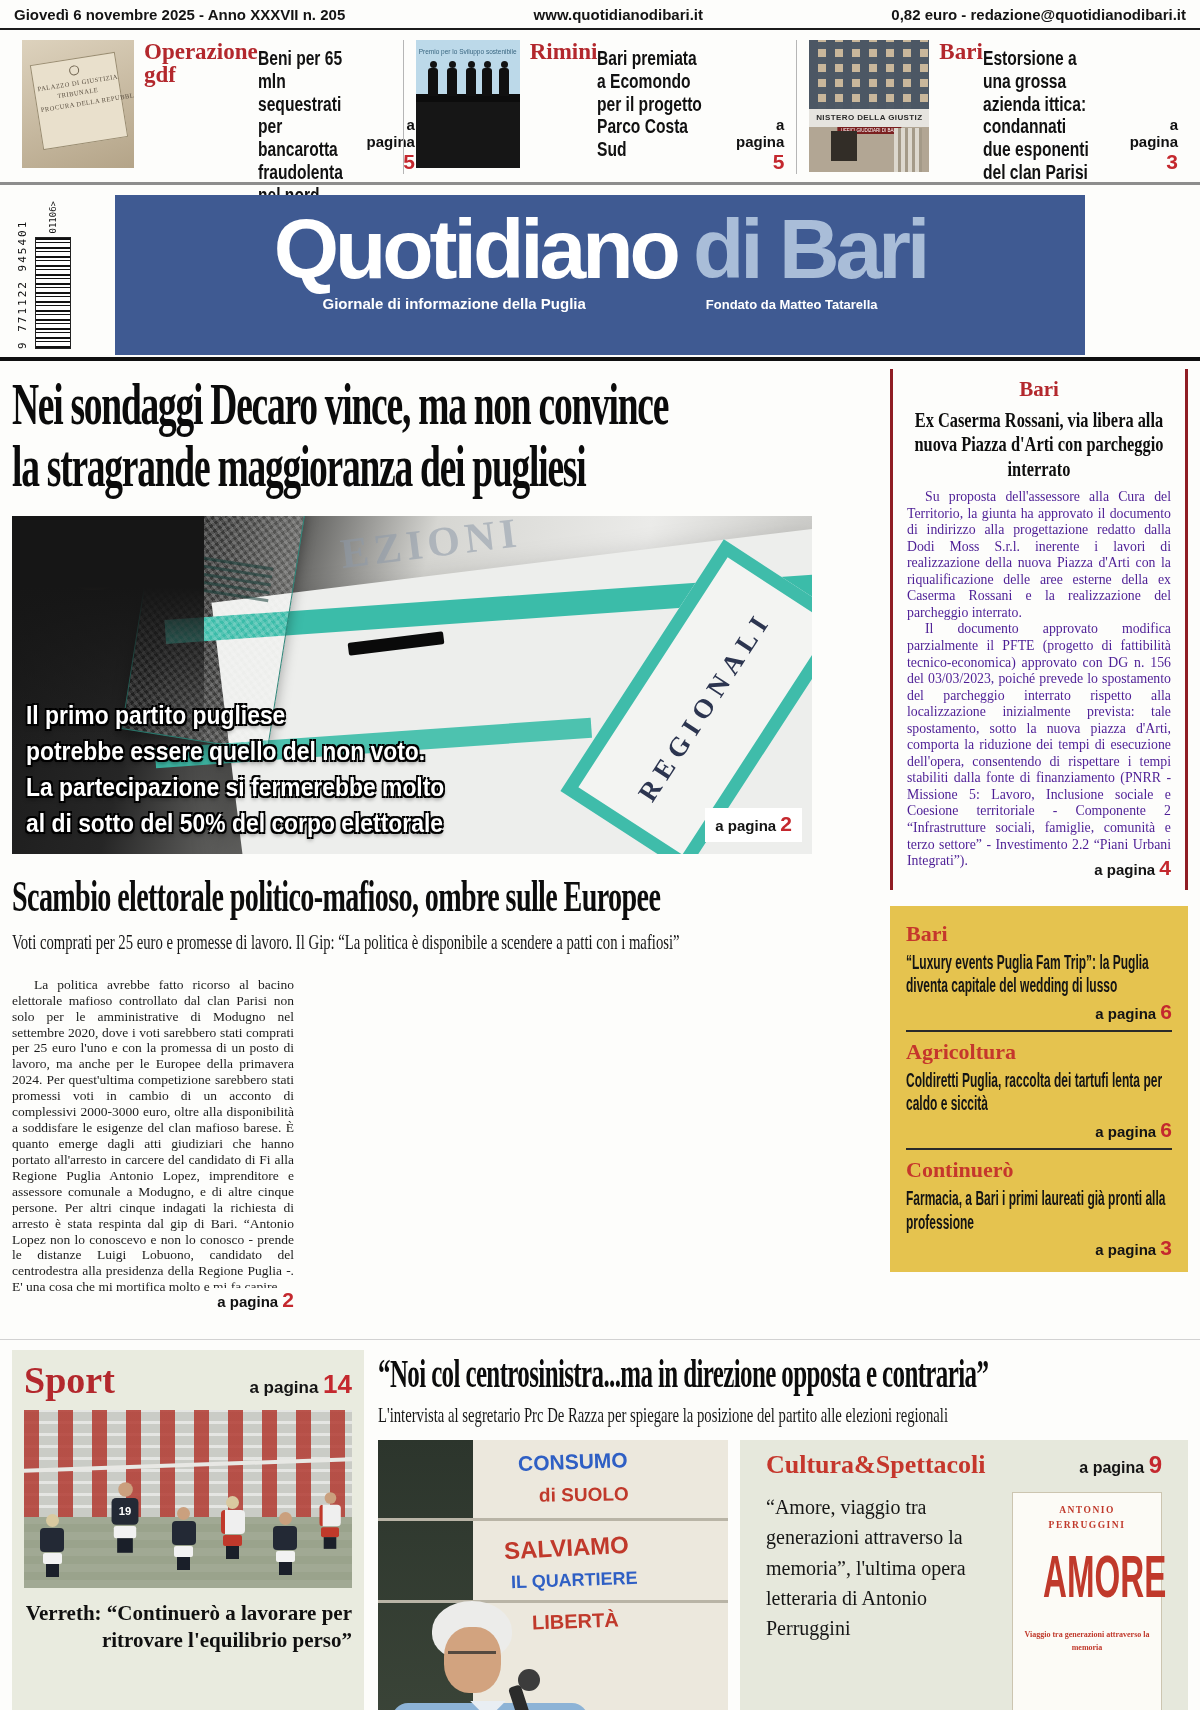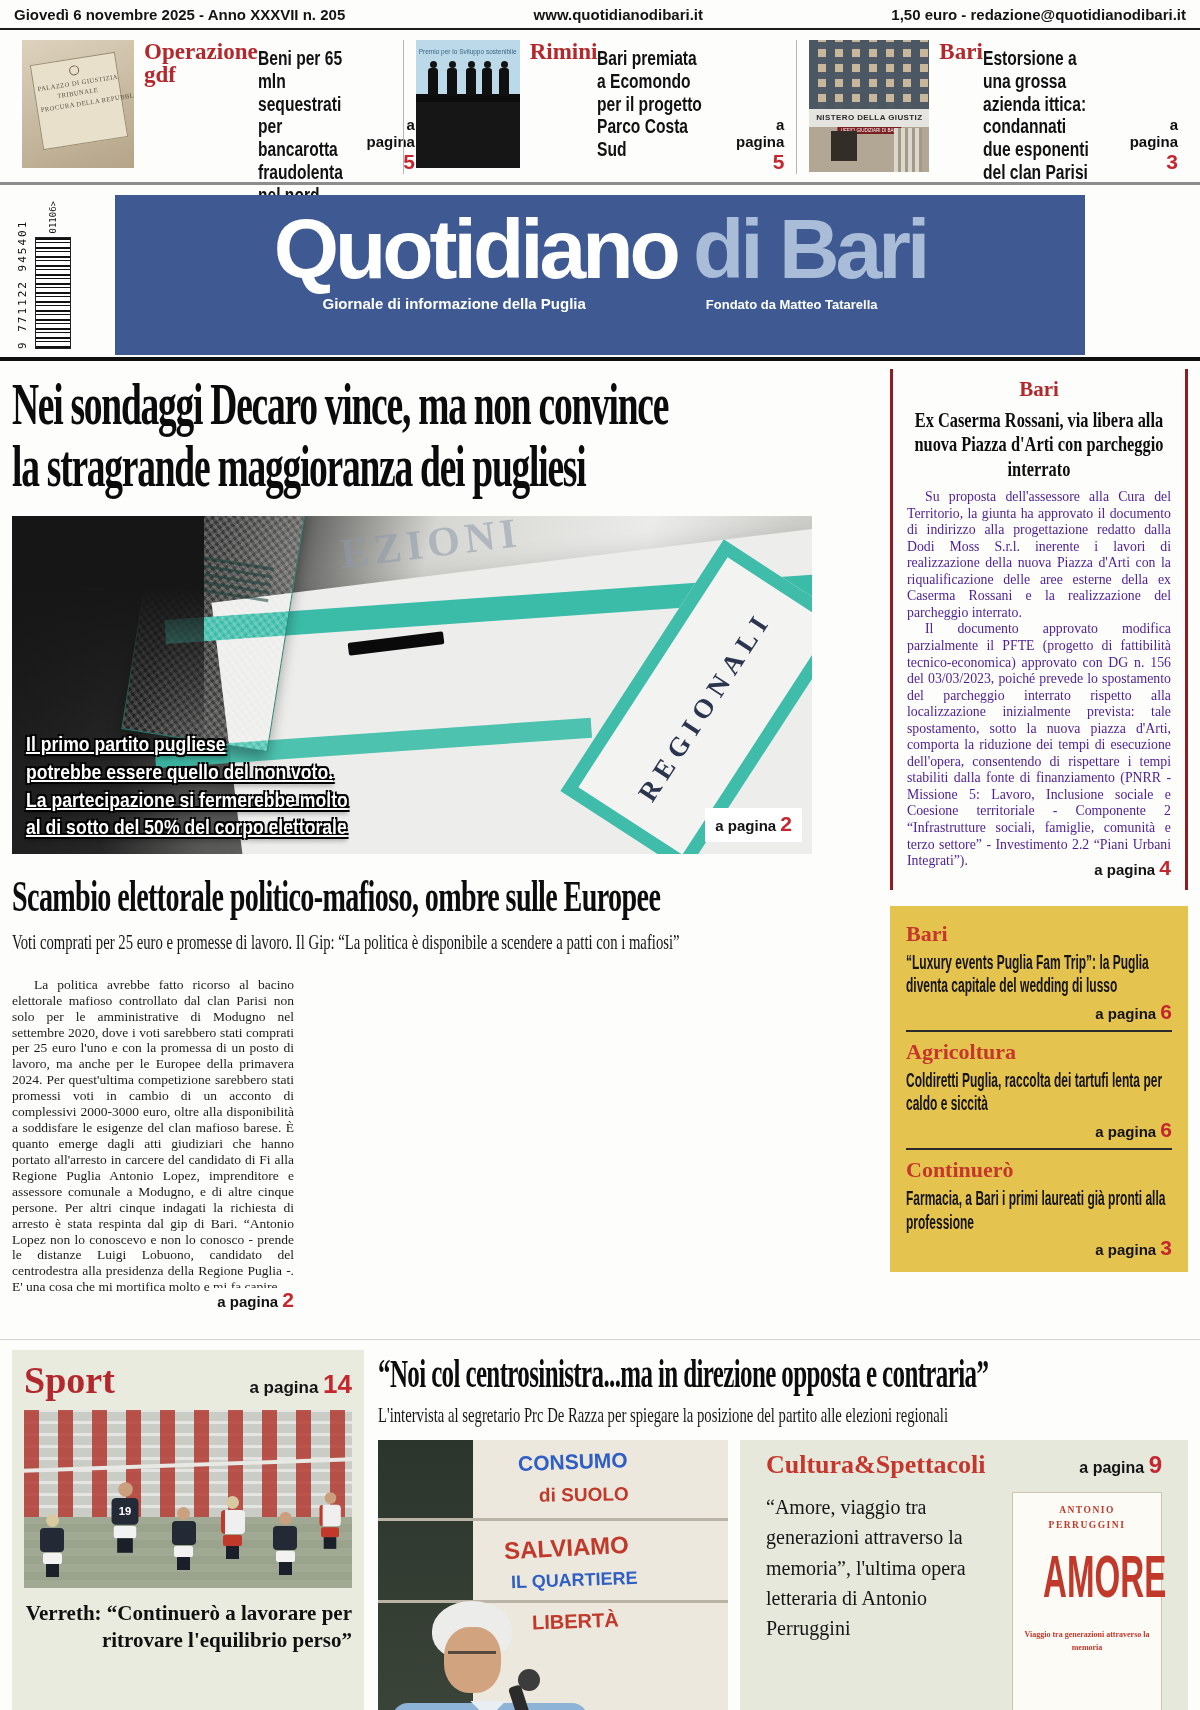--- a/index.html
+++ b/index.html
@@ -80,22 +80,22 @@
               display:flex; align-items:center; justify-content:center; }
   .lp-label span { writing-mode:vertical-rl; transform:rotate(180deg); font-weight:bold; font-size:27px; letter-spacing:7px; color:#2c3550; }
   .lp-ez { position:absolute; left:41%; top:1%; font-weight:bold; font-size:42px; letter-spacing:5px; color:#8e9aa9; opacity:.55; transform:rotate(-7deg); }
   .lp-ballot { position:absolute; left:16%; top:-7%; width:148px; height:250px; background:linear-gradient(#5ac7b5,#38a392); border:1px solid #2d8578;
                transform:rotate(9deg); box-shadow:0 8px 14px rgba(0,0,0,.35);
                background-image:repeating-linear-gradient(45deg,rgba(255,255,255,.16) 0 3px,transparent 3px 6px),repeating-linear-gradient(-45deg,rgba(255,255,255,.12) 0 3px,transparent 3px 6px); }
   .lp-btxt { margin-top:66px; padding:0 14px; }
   .lp-btxt i { display:block; height:3px; background:rgba(20,60,54,.55); margin:5px 8px; }
   .lp-hand { position:absolute; left:5%; top:-6%; width:130px; height:86px; background:#c79b77; border-radius:42% 58% 55% 45%; transform:rotate(-24deg); }
   .lp-dark { position:absolute; left:0; top:0; width:24%; height:70%; background:linear-gradient(#161616 30%,transparent); }
-  .lp-overlay { position:absolute; left:14px; bottom:12px; font-family:"Liberation Sans",sans-serif; font-weight:bold; font-size:20px; color:#fff; line-height:1.38;
-                text-shadow:-2px -2px 0 #000,2px -2px 0 #000,-2px 2px 0 #000,2px 2px 0 #000,0 3px 5px rgba(0,0,0,.55);text-decoration:underline; }
+  .lp-overlay { position:absolute; left:14px; bottom:12px; font-family:"Liberation Sans",sans-serif; font-weight:bold; font-size:26px; color:#fff; line-height:1.38;
+                text-shadow:-2px -2px 0 #000,2px -2px 0 #000,-2px 2px 0 #000,2px 2px 0 #000,0 3px 5px rgba(0,0,0,.55); }
   .lp-pagina { position:absolute; right:10px; bottom:12px; background:#fff; padding:4px 10px 6px; font-family:"Liberation Sans",sans-serif; font-weight:bold; font-size:15px; }
 
   
   .scam-h { margin-top:16px; font-weight:bold; font-size:45px; letter-spacing:-1px; color:#0c0c0c; }
   .scam-sub { margin-top:8px; font-size:21px; color:#161616; }
   .scam-row { display:flex; gap:12px; margin-top:22px;flex-direction:column; }
   .scam-body { width:282px; height:336px; overflow:hidden; position:relative; font-size:13.5px; line-height:1.18; text-align:justify; color:#1c1c1c; }
   .scam-body p { text-indent:22px; }
   .scam-body .pagina { position:absolute; right:0; bottom:0; background:#fdfdfb; padding-left:8px; margin-top:0; }
   .scam-photo { flex:1; height:336px; position:relative; overflow:hidden; background:#101318; }
@@ -188,21 +188,21 @@
   .book-sub { font-weight:bold; font-size:8px; color:#c0392b; margin-top:26px; line-height:1.6; }
 </style>
 </head>
 <body>
 
 <div class="page">
 
   <div class="topbar">
     <span>Giovedì 6 novembre 2025 - Anno XXXVII n. 205</span>
     <span>www.quotidianodibari.it</span>
-    <span>1,50 euro - redazione@quotidianodibari.it</span>
+    <span>0,82 euro - redazione@quotidianodibari.it</span>
   </div>
 
   <div class="teasers">
 
     <div class="teaser">
       <div class="t-photo ph-giustizia">
         <div class="plaque">
           <div class="emblem"></div>
           <div class="plq-l">PALAZZO DI GIUSTIZIA</div>
           <div class="plq-l">TRIBUNALE</div>

